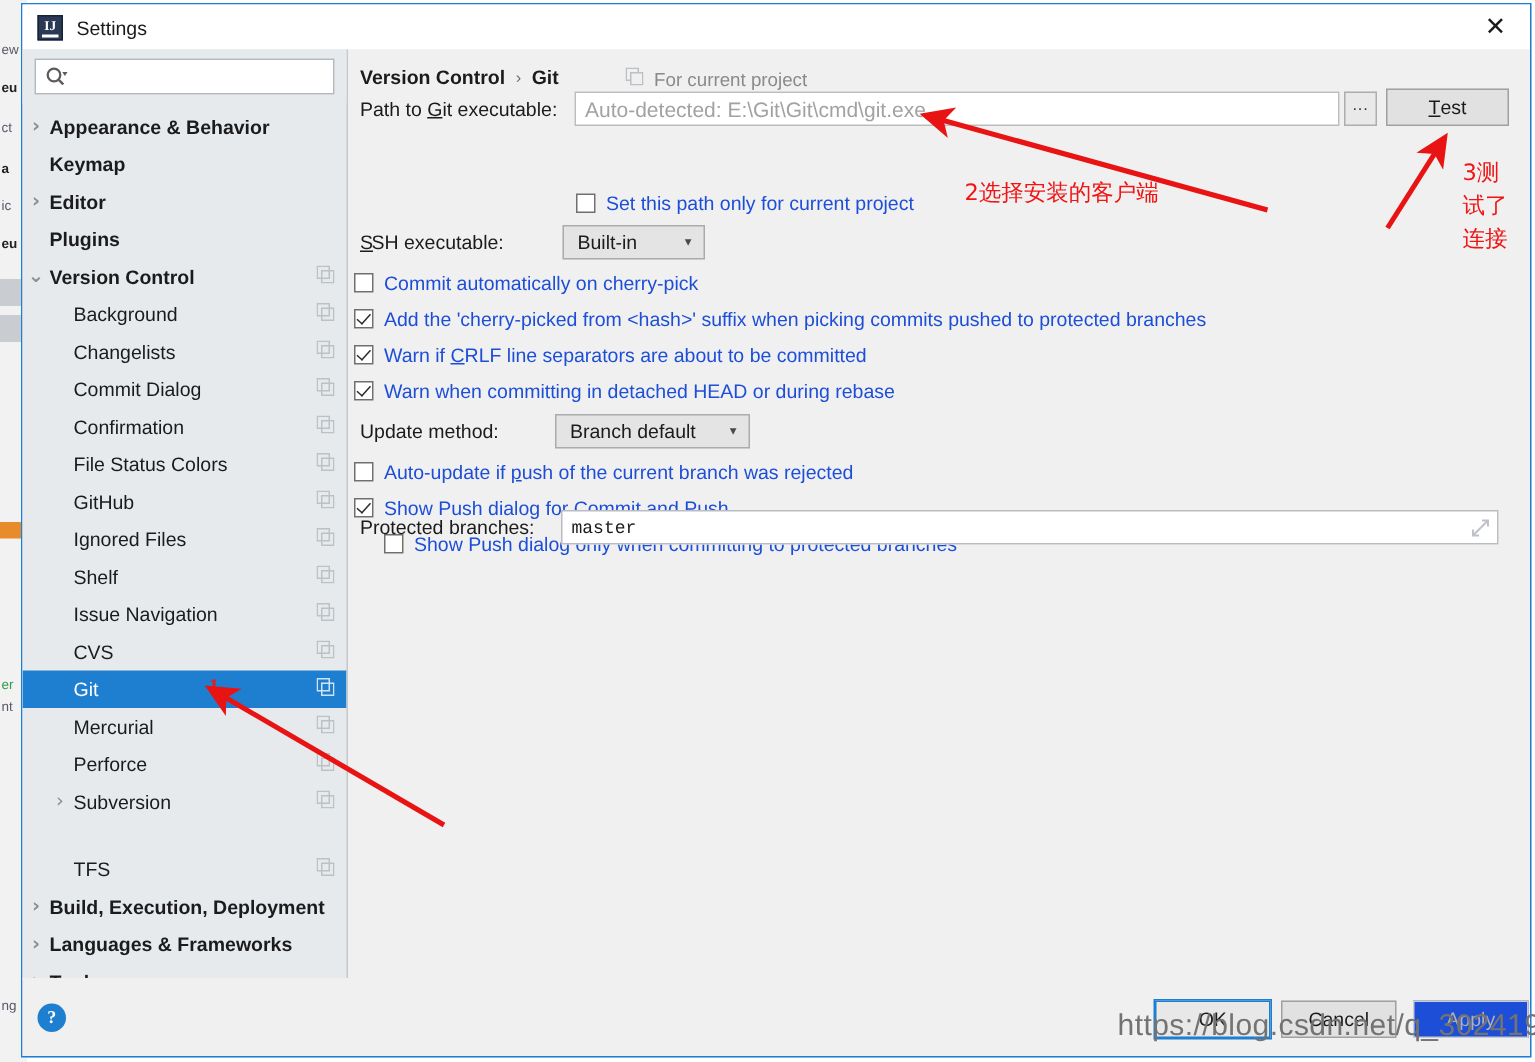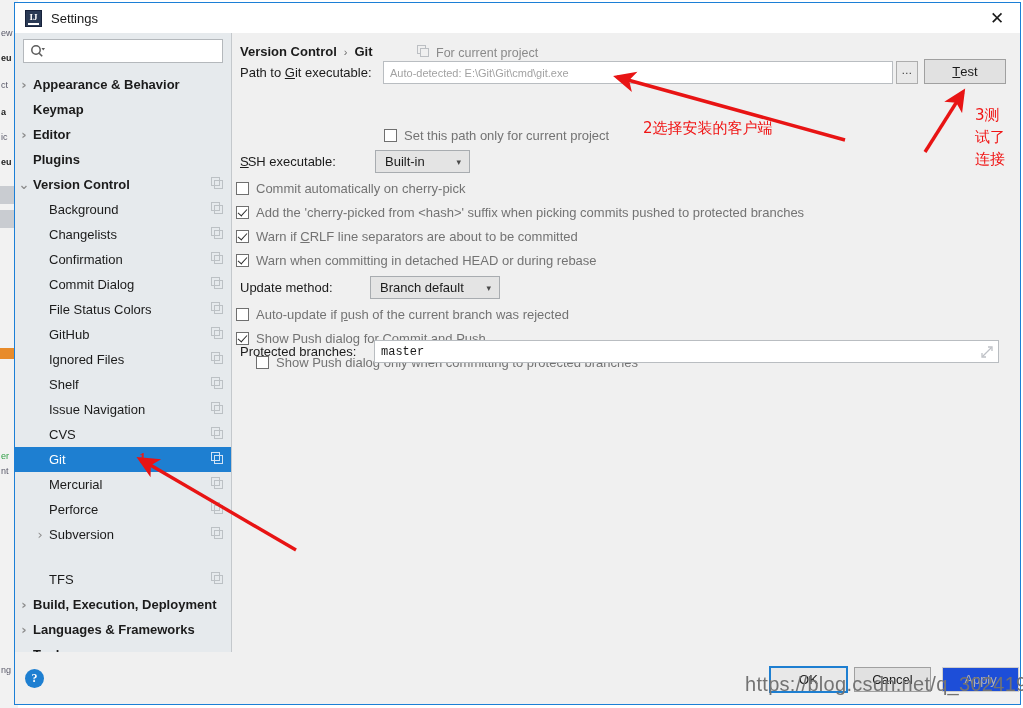--- a/index.html
+++ b/index.html
@@ -150,21 +150,21 @@
     white-space: nowrap;
   }
   .u { text-decoration: underline; }
 
   #path-field {
     position: absolute; left: 151px; top: 28px;
     width: 510px; height: 23px;
     background: #fff; border: 1px solid #b9bdc1;
     display: flex; align-items: center;
     padding-left: 6px;
-    font-size: 11px; color: #a2a2a2;
+    font-size: 14px; color: #a2a2a2;
     overflow: hidden; white-space: nowrap;
   }
   #browse-btn {
     position: absolute; left: 664px; top: 28px;
     width: 22px; height: 23px;
     background: #e9e9e9; border: 1px solid #adadad;
     display: flex; align-items: center; justify-content: center;
     font-size: 11px; color: #333; letter-spacing: .5px;
     padding-bottom: 5px;
   }
@@ -172,21 +172,21 @@
     position: absolute; left: 692px; top: 26px;
     width: 82px; height: 25px;
     background: #e1e1e1; border: 1px solid #a0a0a0;
     display: flex; align-items: center; justify-content: center;
     font-size: 13px; color: #1b1b1b;
   }
   #test-btn .u { text-decoration: underline; }
 
   .chk {
     position: absolute; display: flex; align-items: flex-start;
-    font-size: 13px; color: #737373; white-space: nowrap;
+    font-size: 13px; color: #1d4ed8; white-space: nowrap;
   }
   .chk .box {
     width: 13px; height: 13px; flex: 0 0 auto;
     border: 1px solid #6f6f6f; background: #fff;
     margin-right: 7px; margin-top: 1px;
     position: relative;
   }
   .chk.on .box::after {
     content: "";
     position: absolute; left: 3px; top: 0px;
@@ -351,29 +351,29 @@
           <div class="tree-row child" style="padding-left: 34px;">
             <span class="arrow" style="position: absolute; left: 16px;"></span>
             <span class="tree-label">Changelists</span>
             <span class="copy-icon" style="color: rgb(154, 160, 166);"><svg width="12" height="12" viewBox="0 0 12 12">
                 <rect x="0.5" y="0.5" width="8" height="8" fill="none" stroke="currentColor"></rect>
                 <rect x="3.5" y="3.5" width="8" height="8" fill="none" stroke="currentColor"></rect>
               </svg></span>
           </div>
           <div class="tree-row child" style="padding-left: 34px;">
             <span class="arrow" style="position: absolute; left: 16px;"></span>
+            <span class="tree-label">Commit Dialog</span>
+            <span class="copy-icon" style="color: rgb(154, 160, 166);"><svg width="12" height="12" viewBox="0 0 12 12">
+                <rect x="0.5" y="0.5" width="8" height="8" fill="none" stroke="currentColor"></rect>
+                <rect x="3.5" y="3.5" width="8" height="8" fill="none" stroke="currentColor"></rect>
+              </svg></span>
+          </div>
+          <div class="tree-row child" style="padding-left: 34px;">
+            <span class="arrow" style="position: absolute; left: 16px;"></span>
             <span class="tree-label">Confirmation</span>
-            <span class="copy-icon" style="color: rgb(154, 160, 166);"><svg width="12" height="12" viewBox="0 0 12 12">
-                <rect x="0.5" y="0.5" width="8" height="8" fill="none" stroke="currentColor"></rect>
-                <rect x="3.5" y="3.5" width="8" height="8" fill="none" stroke="currentColor"></rect>
-              </svg></span>
-          </div>
-          <div class="tree-row child" style="padding-left: 34px;">
-            <span class="arrow" style="position: absolute; left: 16px;"></span>
-            <span class="tree-label">Commit Dialog</span>
             <span class="copy-icon" style="color: rgb(154, 160, 166);"><svg width="12" height="12" viewBox="0 0 12 12">
                 <rect x="0.5" y="0.5" width="8" height="8" fill="none" stroke="currentColor"></rect>
                 <rect x="3.5" y="3.5" width="8" height="8" fill="none" stroke="currentColor"></rect>
               </svg></span>
           </div>
           <div class="tree-row child" style="padding-left: 34px;">
             <span class="arrow" style="position: absolute; left: 16px;"></span>
             <span class="tree-label">File Status Colors</span>
             <span class="copy-icon" style="color: rgb(154, 160, 166);"><svg width="12" height="12" viewBox="0 0 12 12">
                 <rect x="0.5" y="0.5" width="8" height="8" fill="none" stroke="currentColor"></rect>

